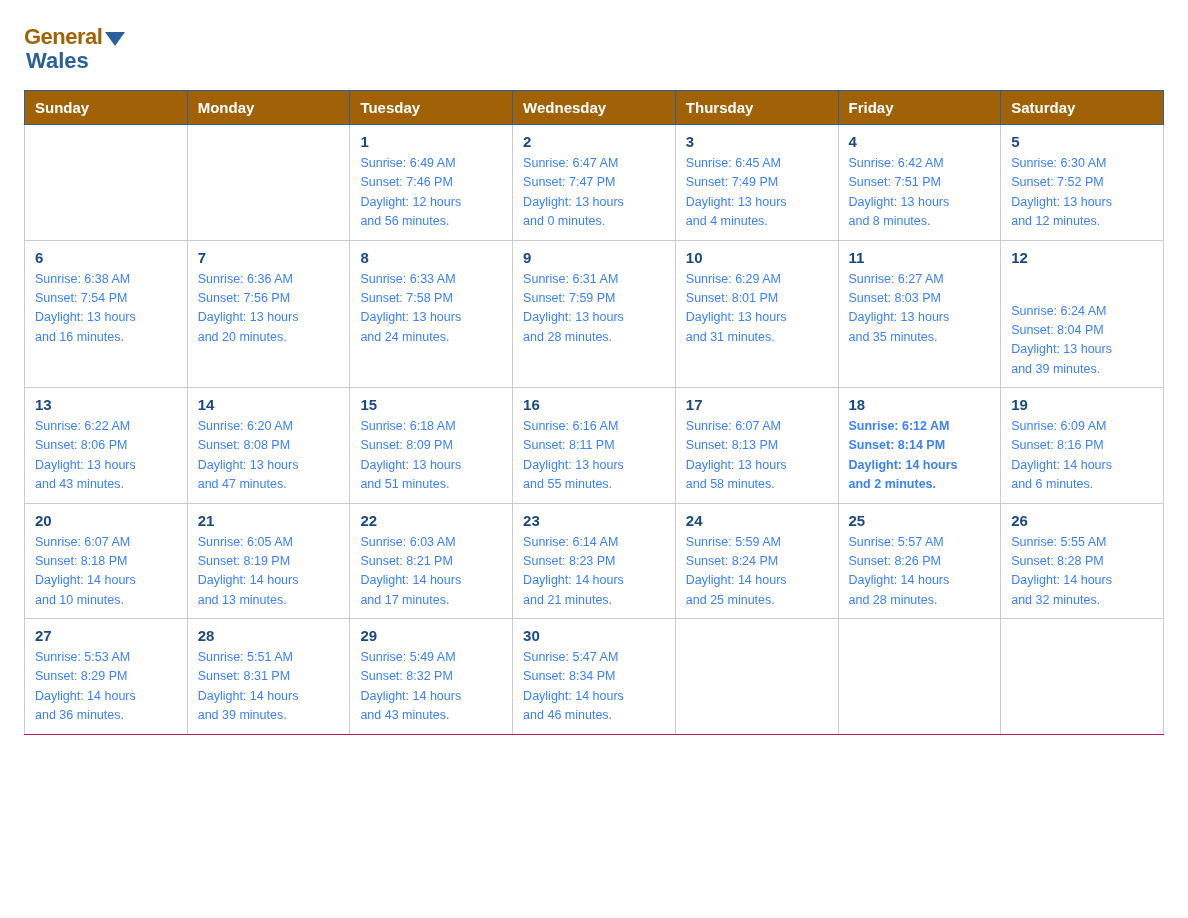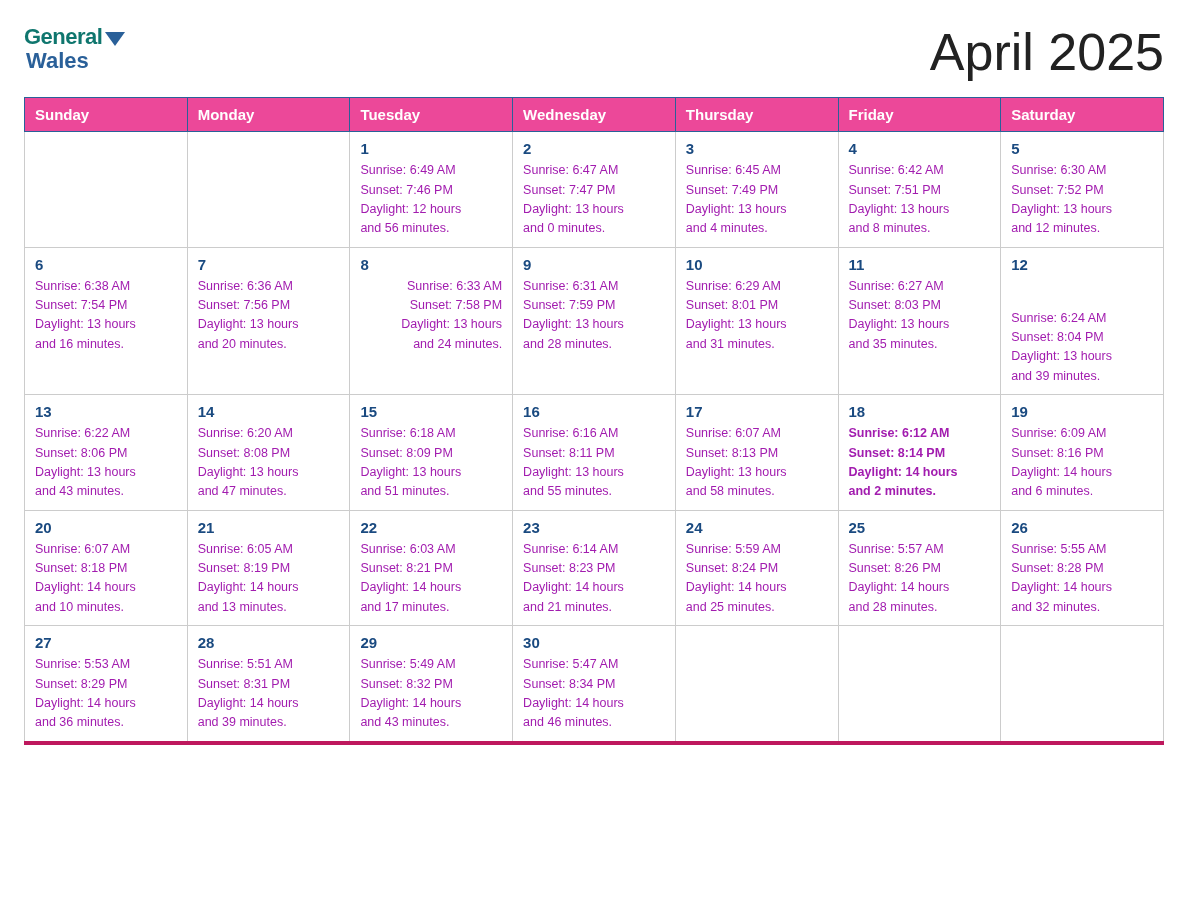--- a/index.html
+++ b/index.html
@@ -21,21 +21,21 @@
       flex-direction: column;
       align-items: flex-start;
     }
     .logo-top {
       display: flex;
       align-items: center;
     }
     .logo-general {
       font-size: 22px;
       font-weight: bold;
-      color: #0f766e;
+      color: #a16207;
       letter-spacing: -0.5px;
     }
     .logo-arrow {
       width: 0;
       height: 0;
       border-left: 10px solid transparent;
       border-right: 10px solid transparent;
       border-top: 14px solid #2a6099;
       margin-left: 3px;
       margin-top: 4px;
@@ -60,21 +60,21 @@
       font-size: 20px;
       color: #444;
       margin-top: 4px;
     }
     .calendar-table {
       width: 100%;
       border-collapse: collapse;
       border: 1px solid #aaa;
     }
     .calendar-table th {
-      background: #ec4899;
+      background: #a16207;
       color: #fff;
       font-size: 15px;
       font-weight: bold;
       padding: 8px 10px;
       text-align: left;
       border: 1px solid #2a6099;
     }
     .calendar-table td {
       vertical-align: top;
       padding: 8px 10px;
@@ -86,43 +86,42 @@
     }
     .day-num {
       font-size: 15px;
       font-weight: bold;
       color: #1a4a80;
       display: block;
       margin-bottom: 4px;
     }
     .day-info {
       font-size: 12.5px;
-      color: #a21caf;
+      color: #3b82f6;
       line-height: 1.55;
     }
     .empty-cell {
       background: #fff;
     }
     tr:last-child td {
-      border-bottom: 4px solid #be185d;
+      border-bottom: 1px solid #be185d;
     }
   </style>
 </head>
 <body>
 
 <div class="header">
   <div class="logo">
     <div class="logo-top">
       <span class="logo-general">General</span>
       <div class="logo-arrow"></div>
     </div>
     <span class="logo-blue">Wales</span>
   </div>
   <div class="title-block">
-    <div class="month-title">April 2025</div>
   </div>
 </div>
 
 <table class="calendar-table">
   <thead>
     <tr>
     <th>Sunday</th>
         <th>Monday</th>
         <th>Tuesday</th>
         <th>Wednesday</th>
@@ -181,21 +180,21 @@
         </td>
         <td>
           <span class="day-num">7</span>
           <div class="day-info" style="white-space: pre-line;">Sunrise: 6:36 AM
 Sunset: 7:56 PM
 Daylight: 13 hours
 and 20 minutes.</div>
         </td>
         <td>
           <span class="day-num">8</span>
-          <div class="day-info" style="white-space: pre-line; text-align: right;">Sunrise: 6:33 AM
+          <div class="day-info" style="white-space: pre-line;">Sunrise: 6:33 AM
 Sunset: 7:58 PM
 Daylight: 13 hours
 and 24 minutes.</div>
         </td>
         <td>
           <span class="day-num">9</span>
           <div class="day-info" style="white-space: pre-line;">Sunrise: 6:31 AM
 Sunset: 7:59 PM
 Daylight: 13 hours
 and 28 minutes.</div>

